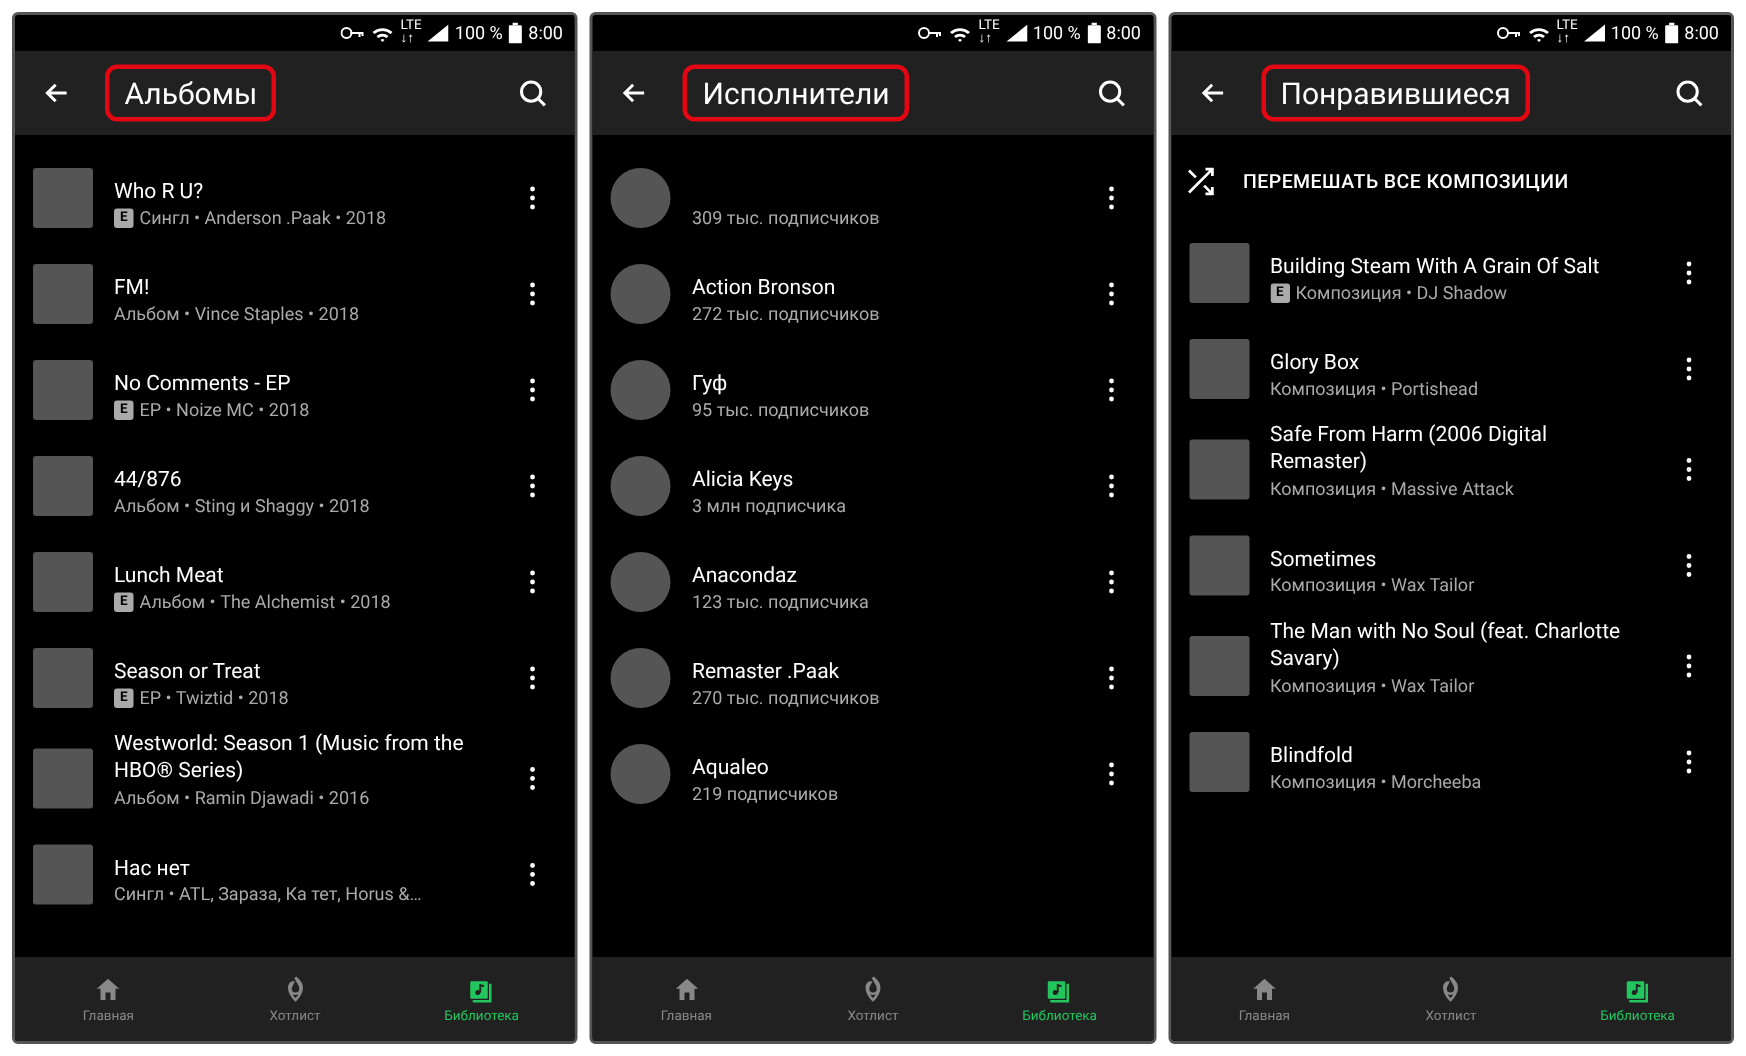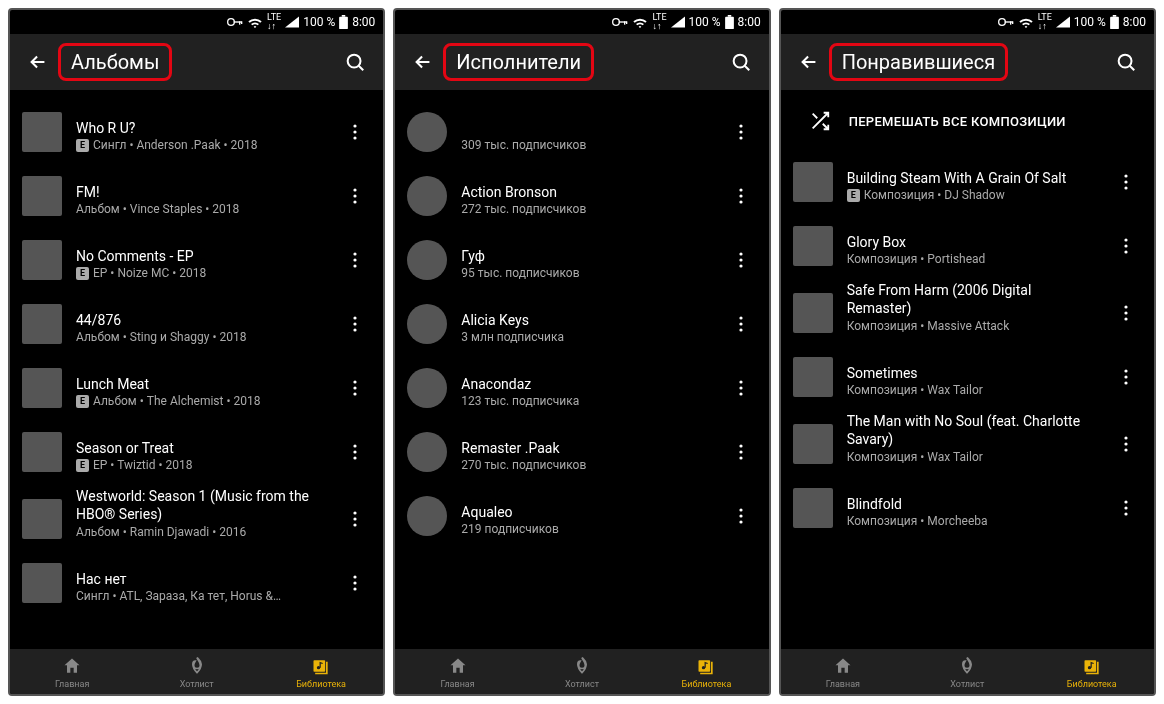--- a/index.html
+++ b/index.html
@@ -35,20 +35,21 @@
     gap: 4px;
     margin-left: 28px;
   }
   .statusbar .sicon { display:inline-flex; align-items:center; }
   .appbar {
     height: 56px;
     background: #212121;
     display: flex;
     align-items: center;
     padding: 0 8px;
+    gap: 12px;
   }
   .back-btn {
     width: 40px; height: 40px;
     display: flex; align-items: center; justify-content: center;
     color: #fff;
     border-radius: 50%;
   }
   .title-box {
     border: 3px solid #e30613;
     border-radius: 8px;
@@ -123,43 +124,43 @@
   }
   .more-btn {
     width: 32px; height: 40px;
     display: flex; align-items: center; justify-content: center;
     color: #fff;
   }
   .shuffle-row {
     display: flex;
     align-items: center;
     gap: 18px;
-    padding: 14px 28px;
+    padding: 14px 8px;
   }
   .shuffle-row span {
     color: #fff;
     font-size: 13px;
     font-weight: 500;
     letter-spacing: 0.3px;
   }
   .bottomnav {
-    height: 45px;
+    height: 56px;
     background: #212121;
     display: flex;
   }
   .navitem {
     flex: 1;
     display: flex;
     flex-direction: column;
     align-items: center;
     justify-content: center;
     gap: 2px;
     color: #888;
   }
-  .navitem.active { color: #eab308; }
+  .navitem.active { color: #22c55e; }
   .navitem .navlabel { font-size: 9px; }
   .navicon { width: 22px; height: 22px; display:flex;align-items:center;justify-content:center; }
   svg { display: block; }
 </style>
 </head>
 <body>
 
 <div class="phone">
     <div class="statusbar">
     <span class="sicon">

